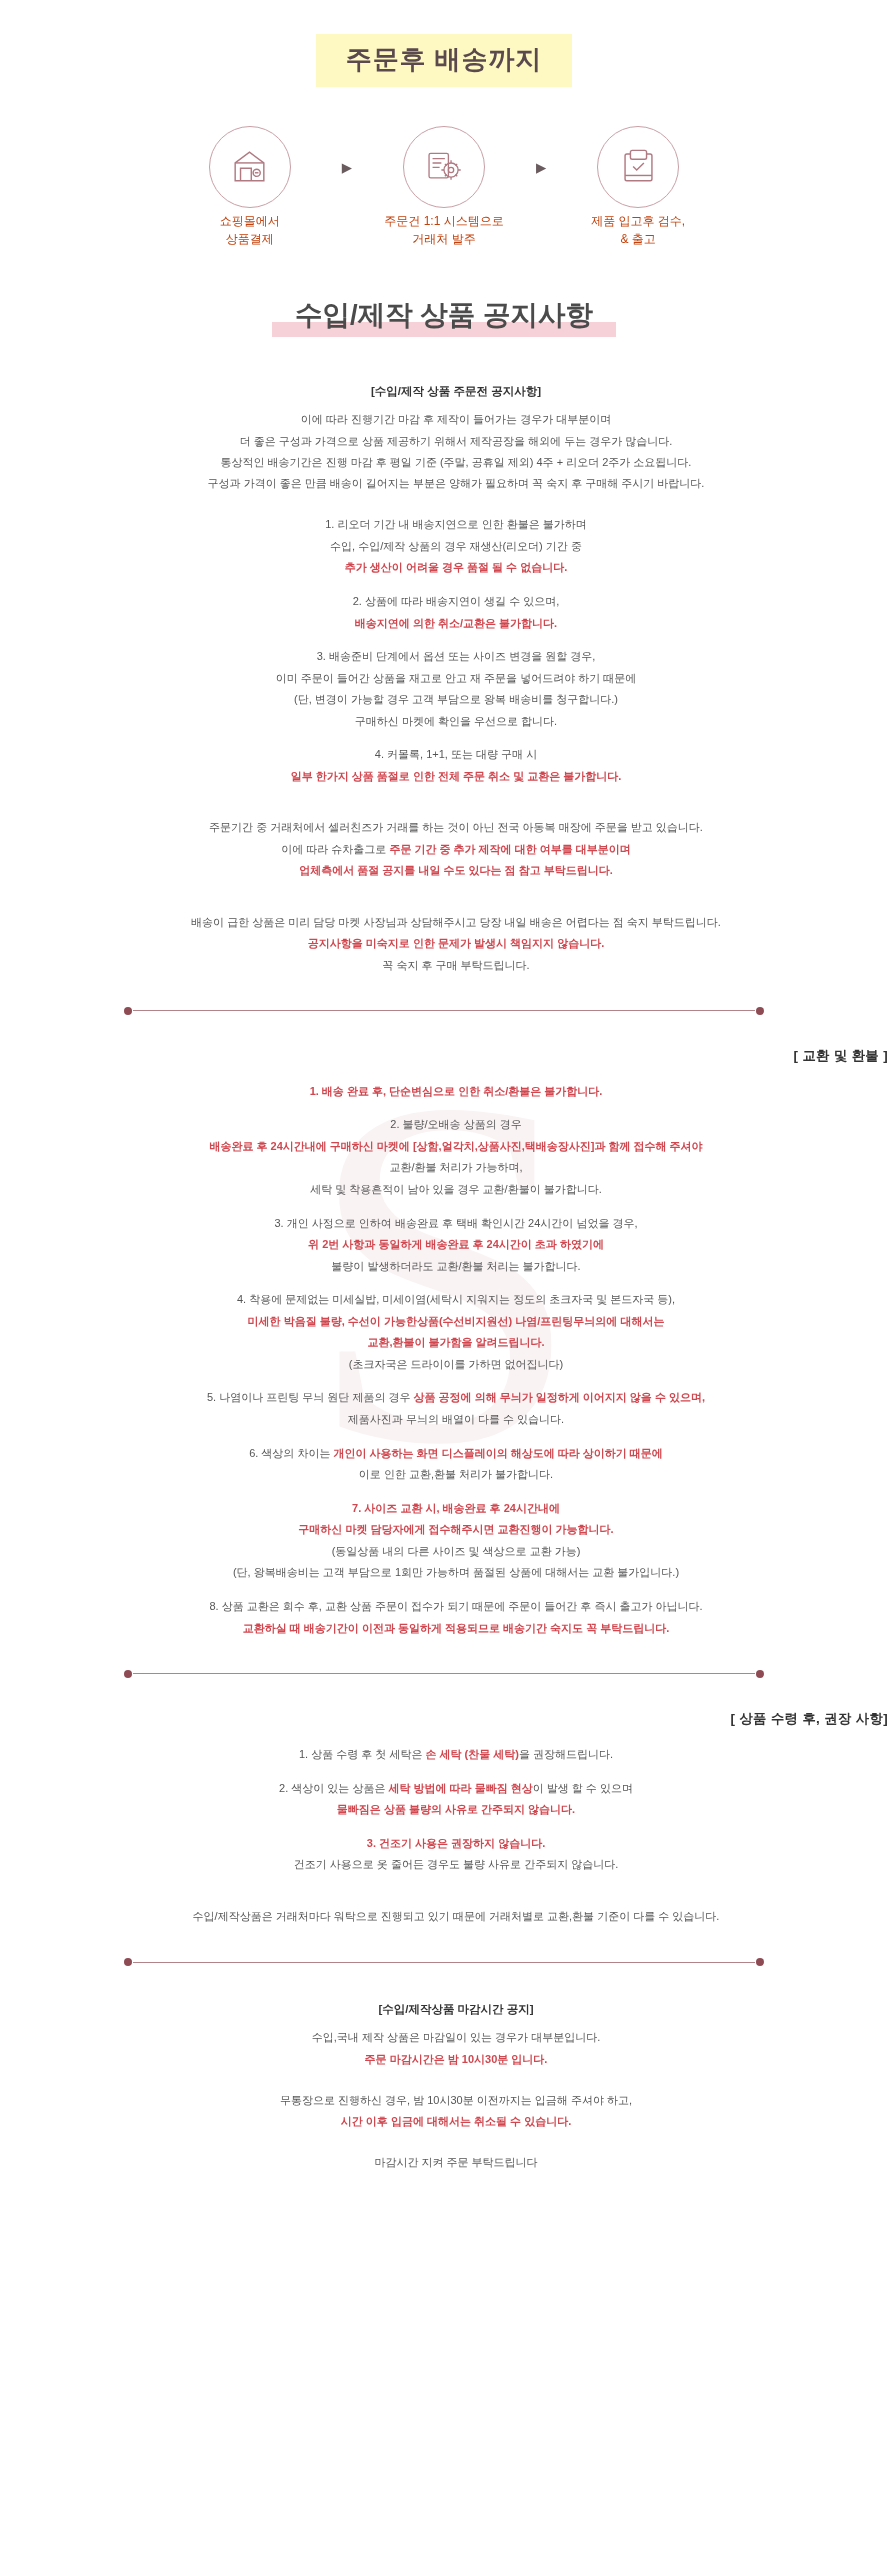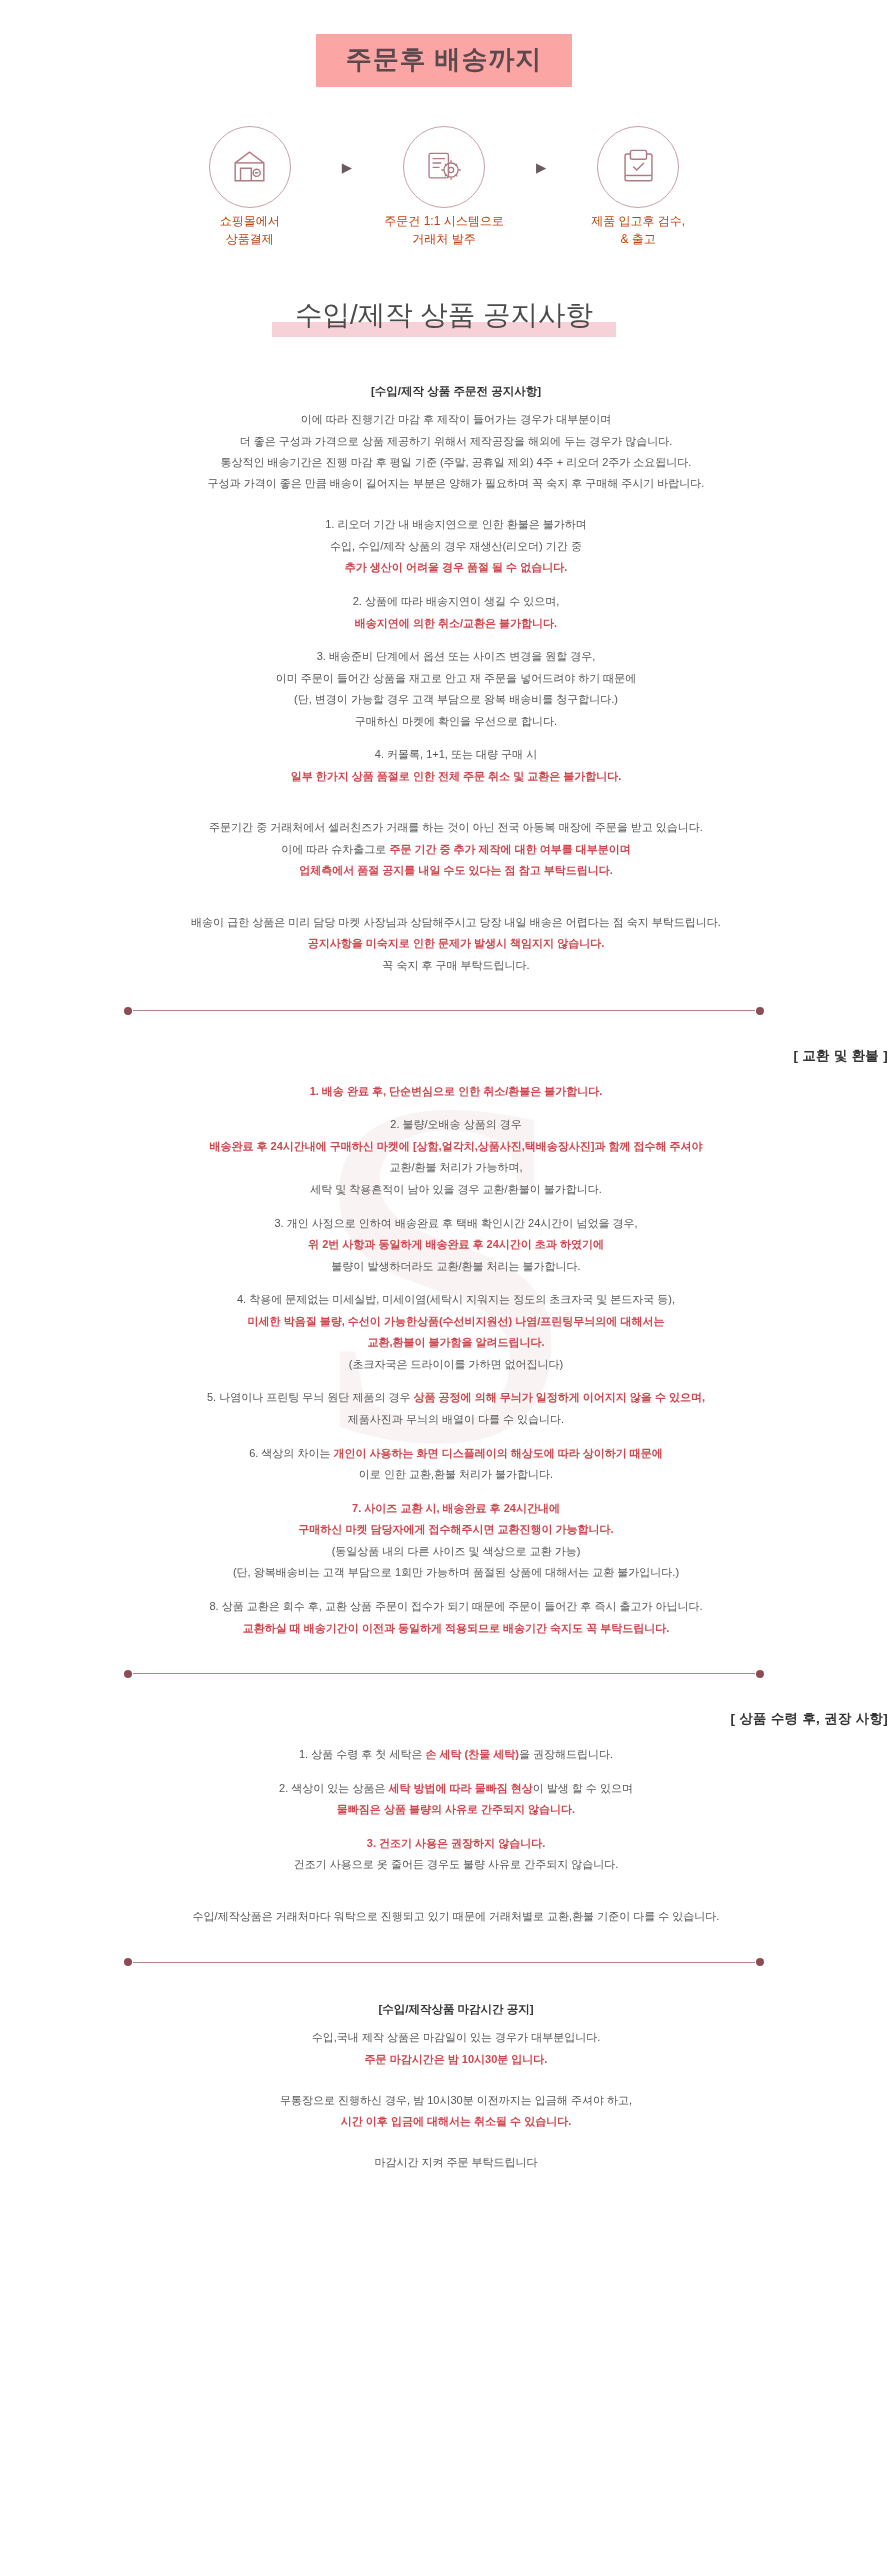--- a/index.html
+++ b/index.html
@@ -34,21 +34,21 @@
 
   
   .banner-wrap {
     text-align: center;
     padding-top: 34px;
   }
   .banner {
     display: inline-block;
     position: relative;
     padding: 8px 30px 9.8px 30px;
-    background: #fca5a5;
+    background: #fef9c3;
   }
   .banner-text {
     font-size: 26px;
     font-weight: bold;
     letter-spacing: 0.9px;
     color: #5b4a4d;
   }
 
   
   .steps {
@@ -91,21 +91,21 @@
   
   .section-title-wrap {
     margin-top: 46px;
     text-align: center;
   }
   .section-title {
     display: inline-block;
     position: relative;
     padding: 3.6px 23px 5.3px 23px;
     font-size: 27.5px;
-    font-weight: normal;
+    font-weight: bold;
     color: #4b4b4b;
   }
   .section-title .hl {
     position: absolute;
     left: 0; right: 0;
     bottom: 1.8px;
     height: 15px;
     background: #f6d2d8;
     z-index: -1;
   }

